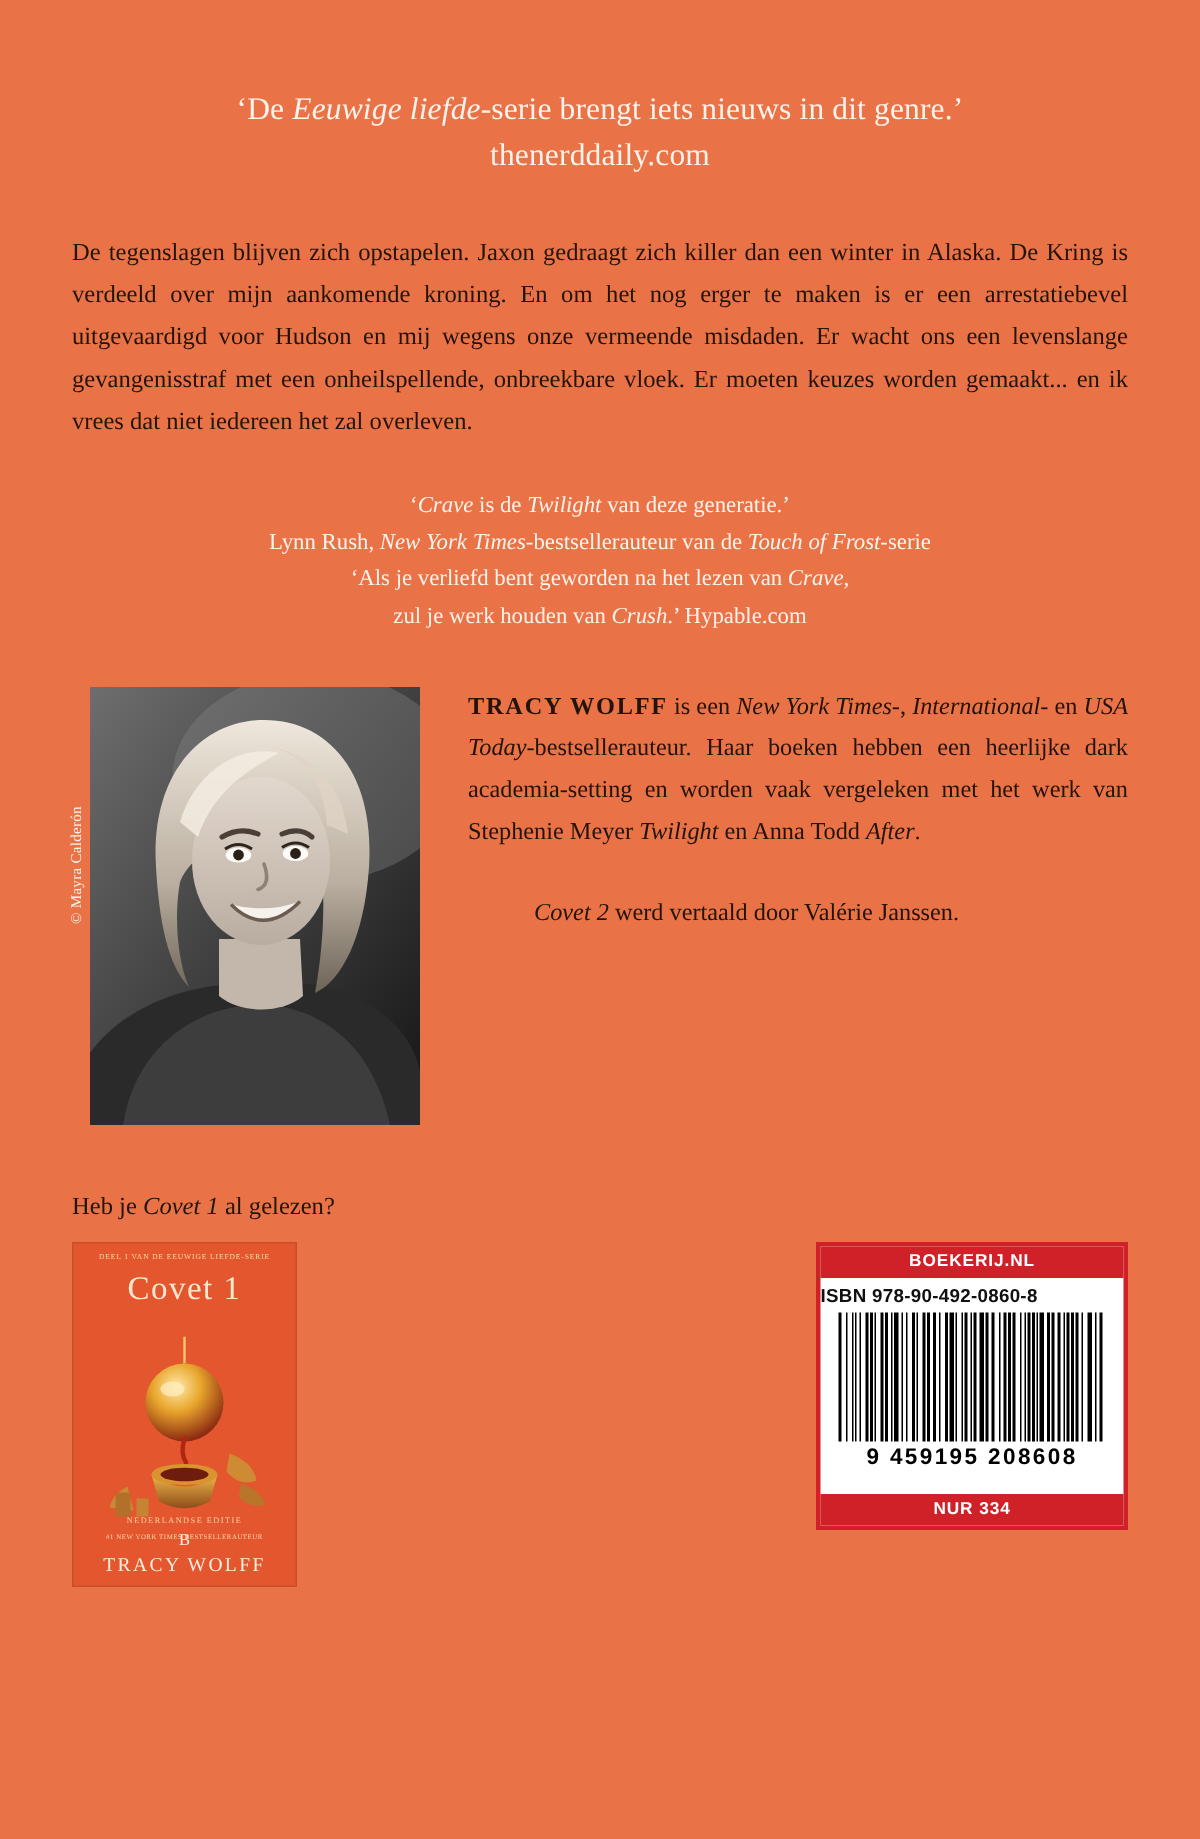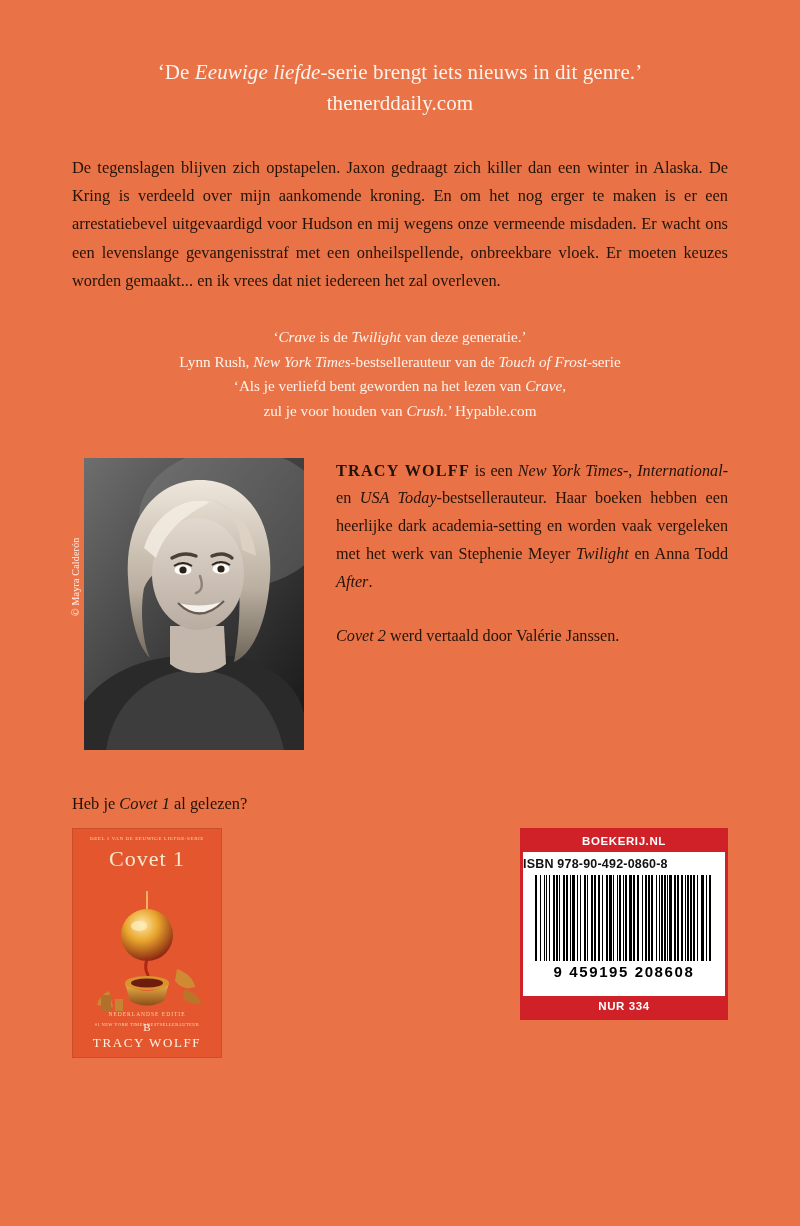--- a/index.html
+++ b/index.html
@@ -13,21 +13,21 @@
     font-family: "Liberation Serif", serif;
     color: #1f1208;
     overflow: hidden;
     position: relative;
   }
   .page {
     position: relative;
     width: 800px;
     height: 973px;
     box-sizing: border-box;
-    padding: 0 72px;
+    padding: 0 48px;
   }
 
   
   .pullquote {
     text-align: center;
     color: #fdf3ec;
     font-size: 21px;
     line-height: 1.38;
     padding-top: 58px;
     letter-spacing: .1px;
@@ -99,21 +99,21 @@
     font-size: 16.2px;
     line-height: 1.72;
     text-align: justify;
   }
   .author-text .name {
     font-variant: small-caps;
     letter-spacing: 1.2px;
     font-weight: 600;
   }
   .author-text p { margin: 0; }
-  .author-text p + p { margin-top: 26px; }
+  .author-text p + p { margin-top: 26px; margin-left: 44px; }
 
   
   .bottom-q {
     margin-top: 44px;
     font-size: 16.4px;
     color: #231309;
   }
 
   .bottom-row {
     margin-top: 14px;
@@ -266,21 +266,21 @@
     <span>‘De </span><span class="it">Eeuwige liefde</span><span>-serie brengt iets nieuws in dit genre.’</span>
     <span class="src">thenerddaily.com</span>
   </div>
 
   <div class="blurb">De tegenslagen blijven zich opstapelen. Jaxon gedraagt zich killer dan een winter in Alaska. De Kring is verdeeld over mijn aankomende kroning. En om het nog erger te maken is er een arrestatiebevel uitgevaardigd voor Hudson en mij wegens onze vermeende misdaden. Er wacht ons een levenslange gevangenisstraf met een onheilspellende, onbreekbare vloek. Er moeten keuzes worden gemaakt... en ik vrees dat niet iedereen het zal overleven.</div>
 
   <div class="reviews">
     <span class="line"><span>‘</span><span style="font-style: italic;">Crave</span><span> is de </span><span style="font-style: italic;">Twilight</span><span> van deze generatie.’</span></span>
     <span class="line"><span>Lynn Rush, </span><span style="font-style: italic;">New York Times</span><span>-bestsellerauteur van de </span><span style="font-style: italic;">Touch of Frost</span><span>-serie</span></span>
     <span class="line"><span>‘Als je verliefd bent geworden na het lezen van </span><span style="font-style: italic;">Crave</span><span>,</span></span>
-    <span class="line"><span>zul je voor houden van </span><span style="font-style: italic;">Crush</span><span>.’ Hypable.com</span></span>
+    <span class="line"><span>zul je werk houden van </span><span style="font-style: italic;">Crush</span><span>.’ Hypable.com</span></span>
   </div>
 
   <div class="author-section">
     <div class="photo-wrap">
       <div class="credit">© Mayra Calderón</div>
       <div class="photo">
         <svg width="220" height="292" viewBox="0 0 220 292" aria-hidden="true">
           <defs>
             <linearGradient id="bgg" x1="0" y1="0" x2="1" y2="1">
               <stop offset="0%" stop-color="#6e6e6e"></stop>

